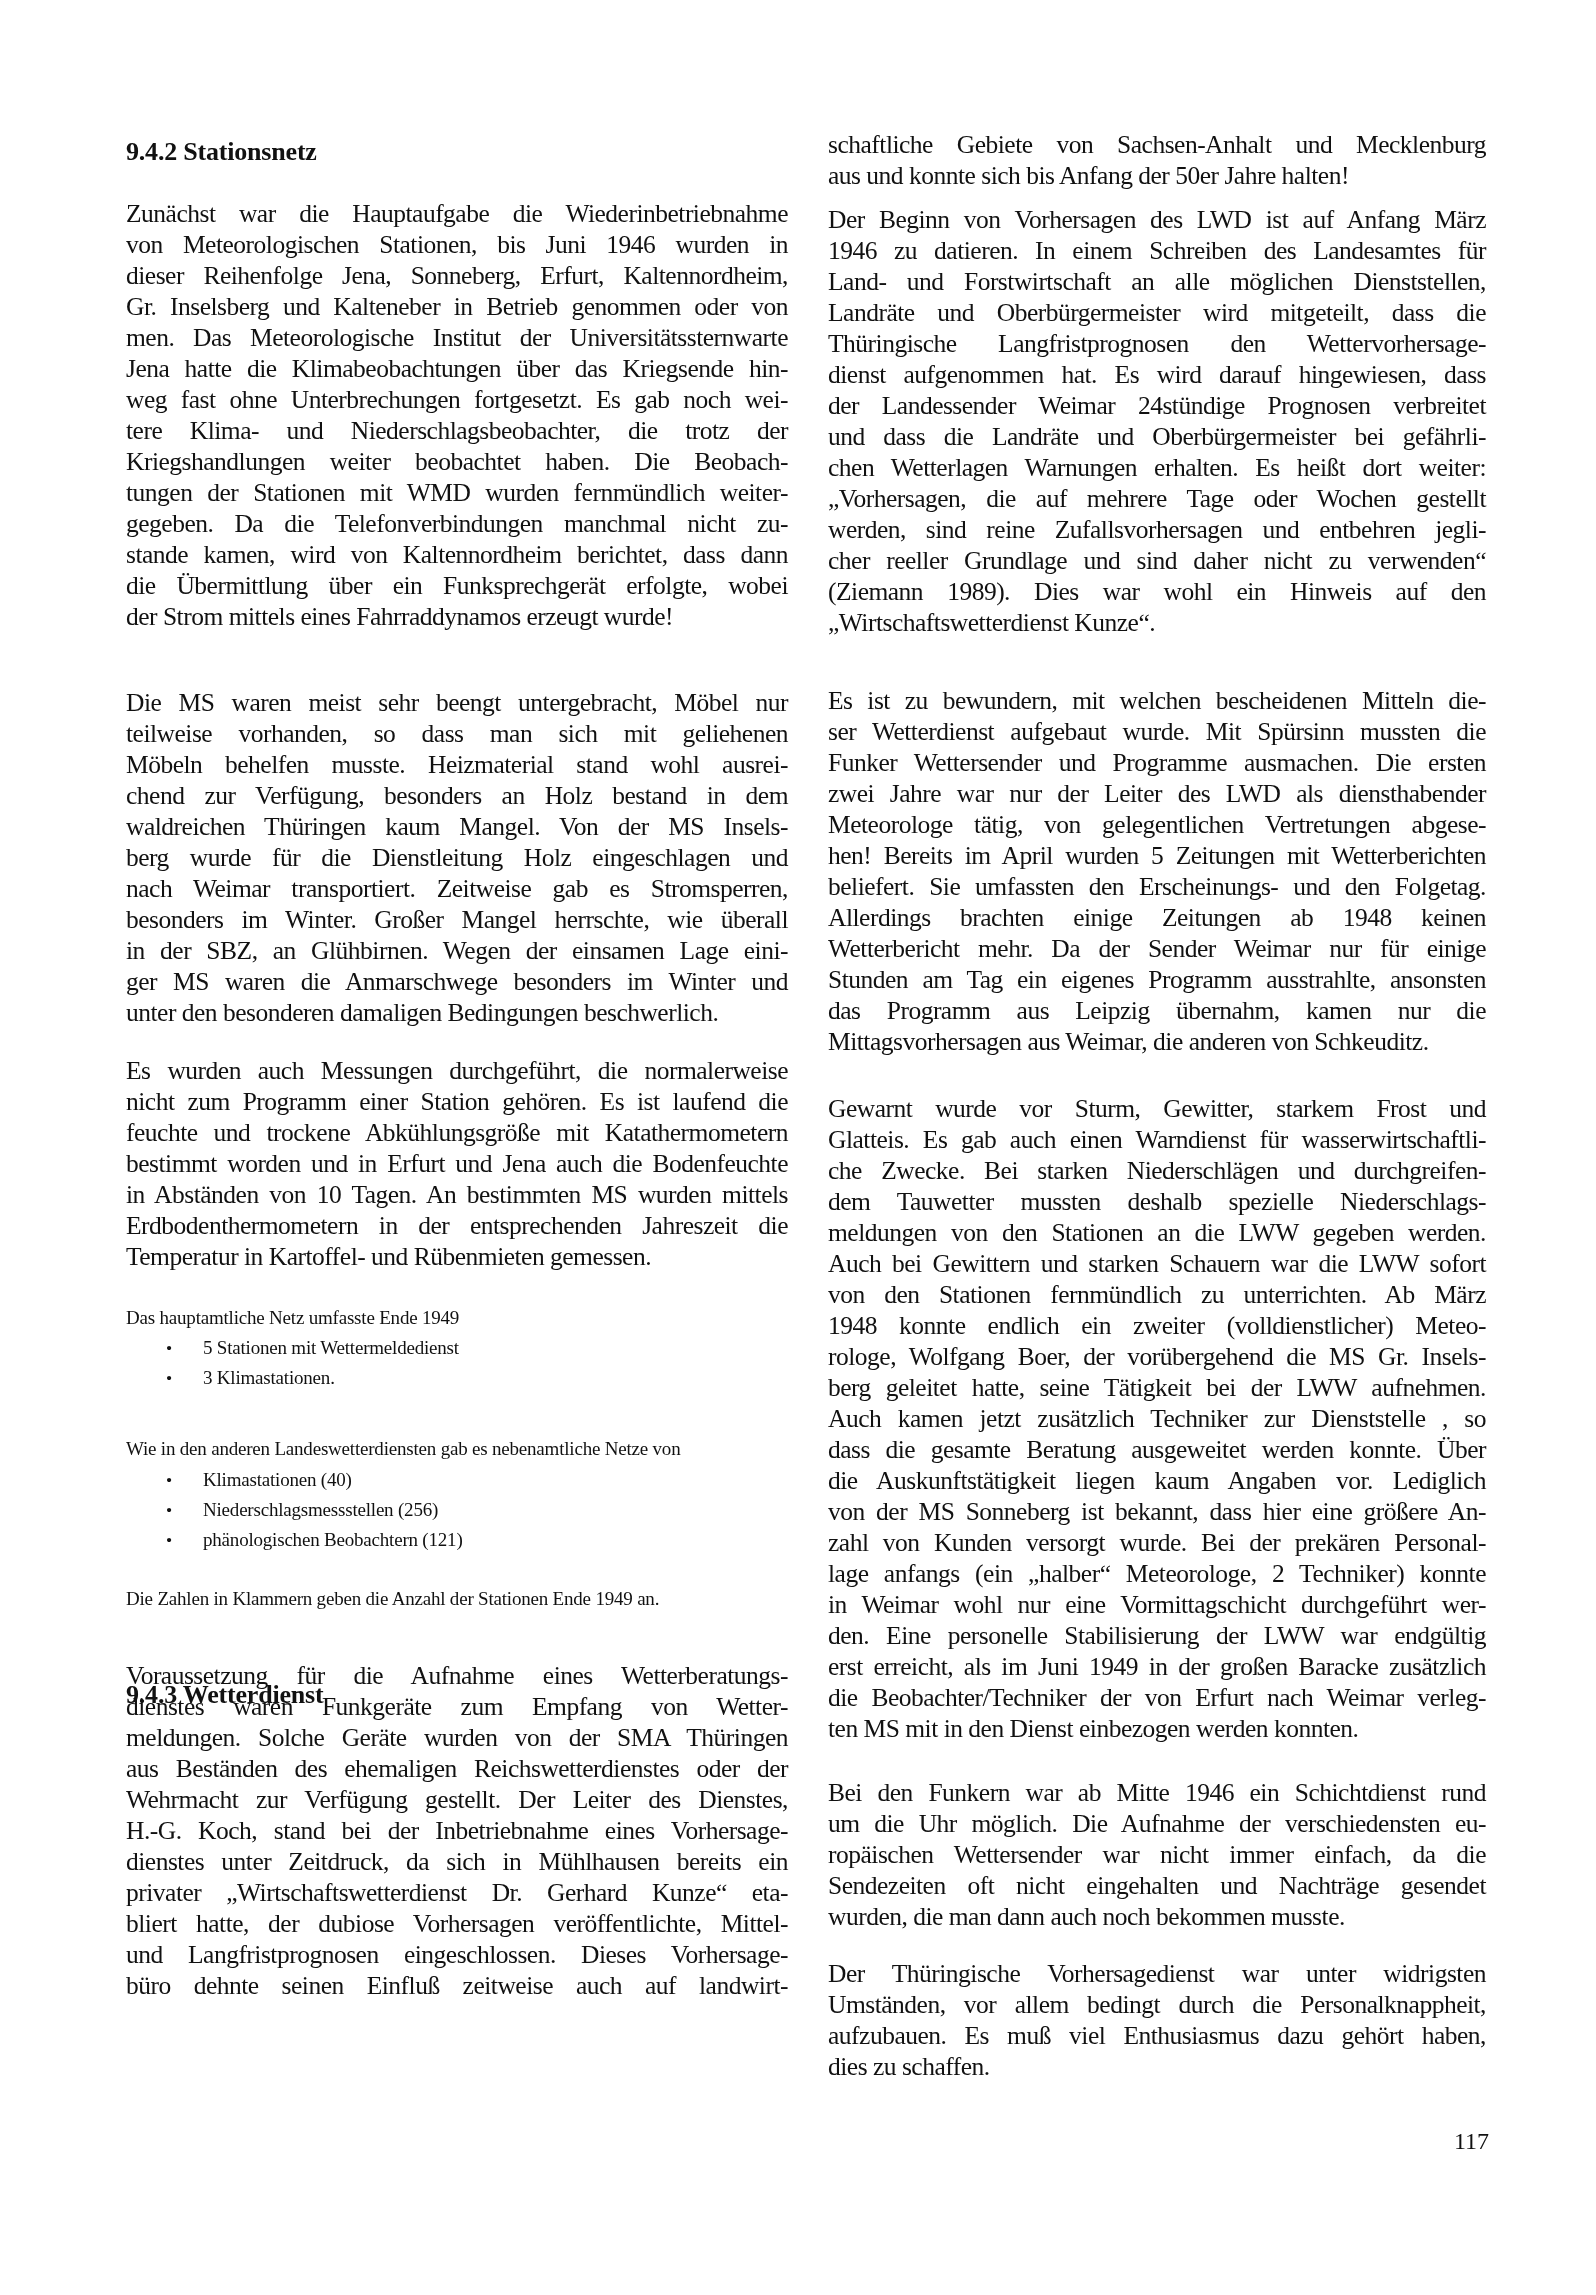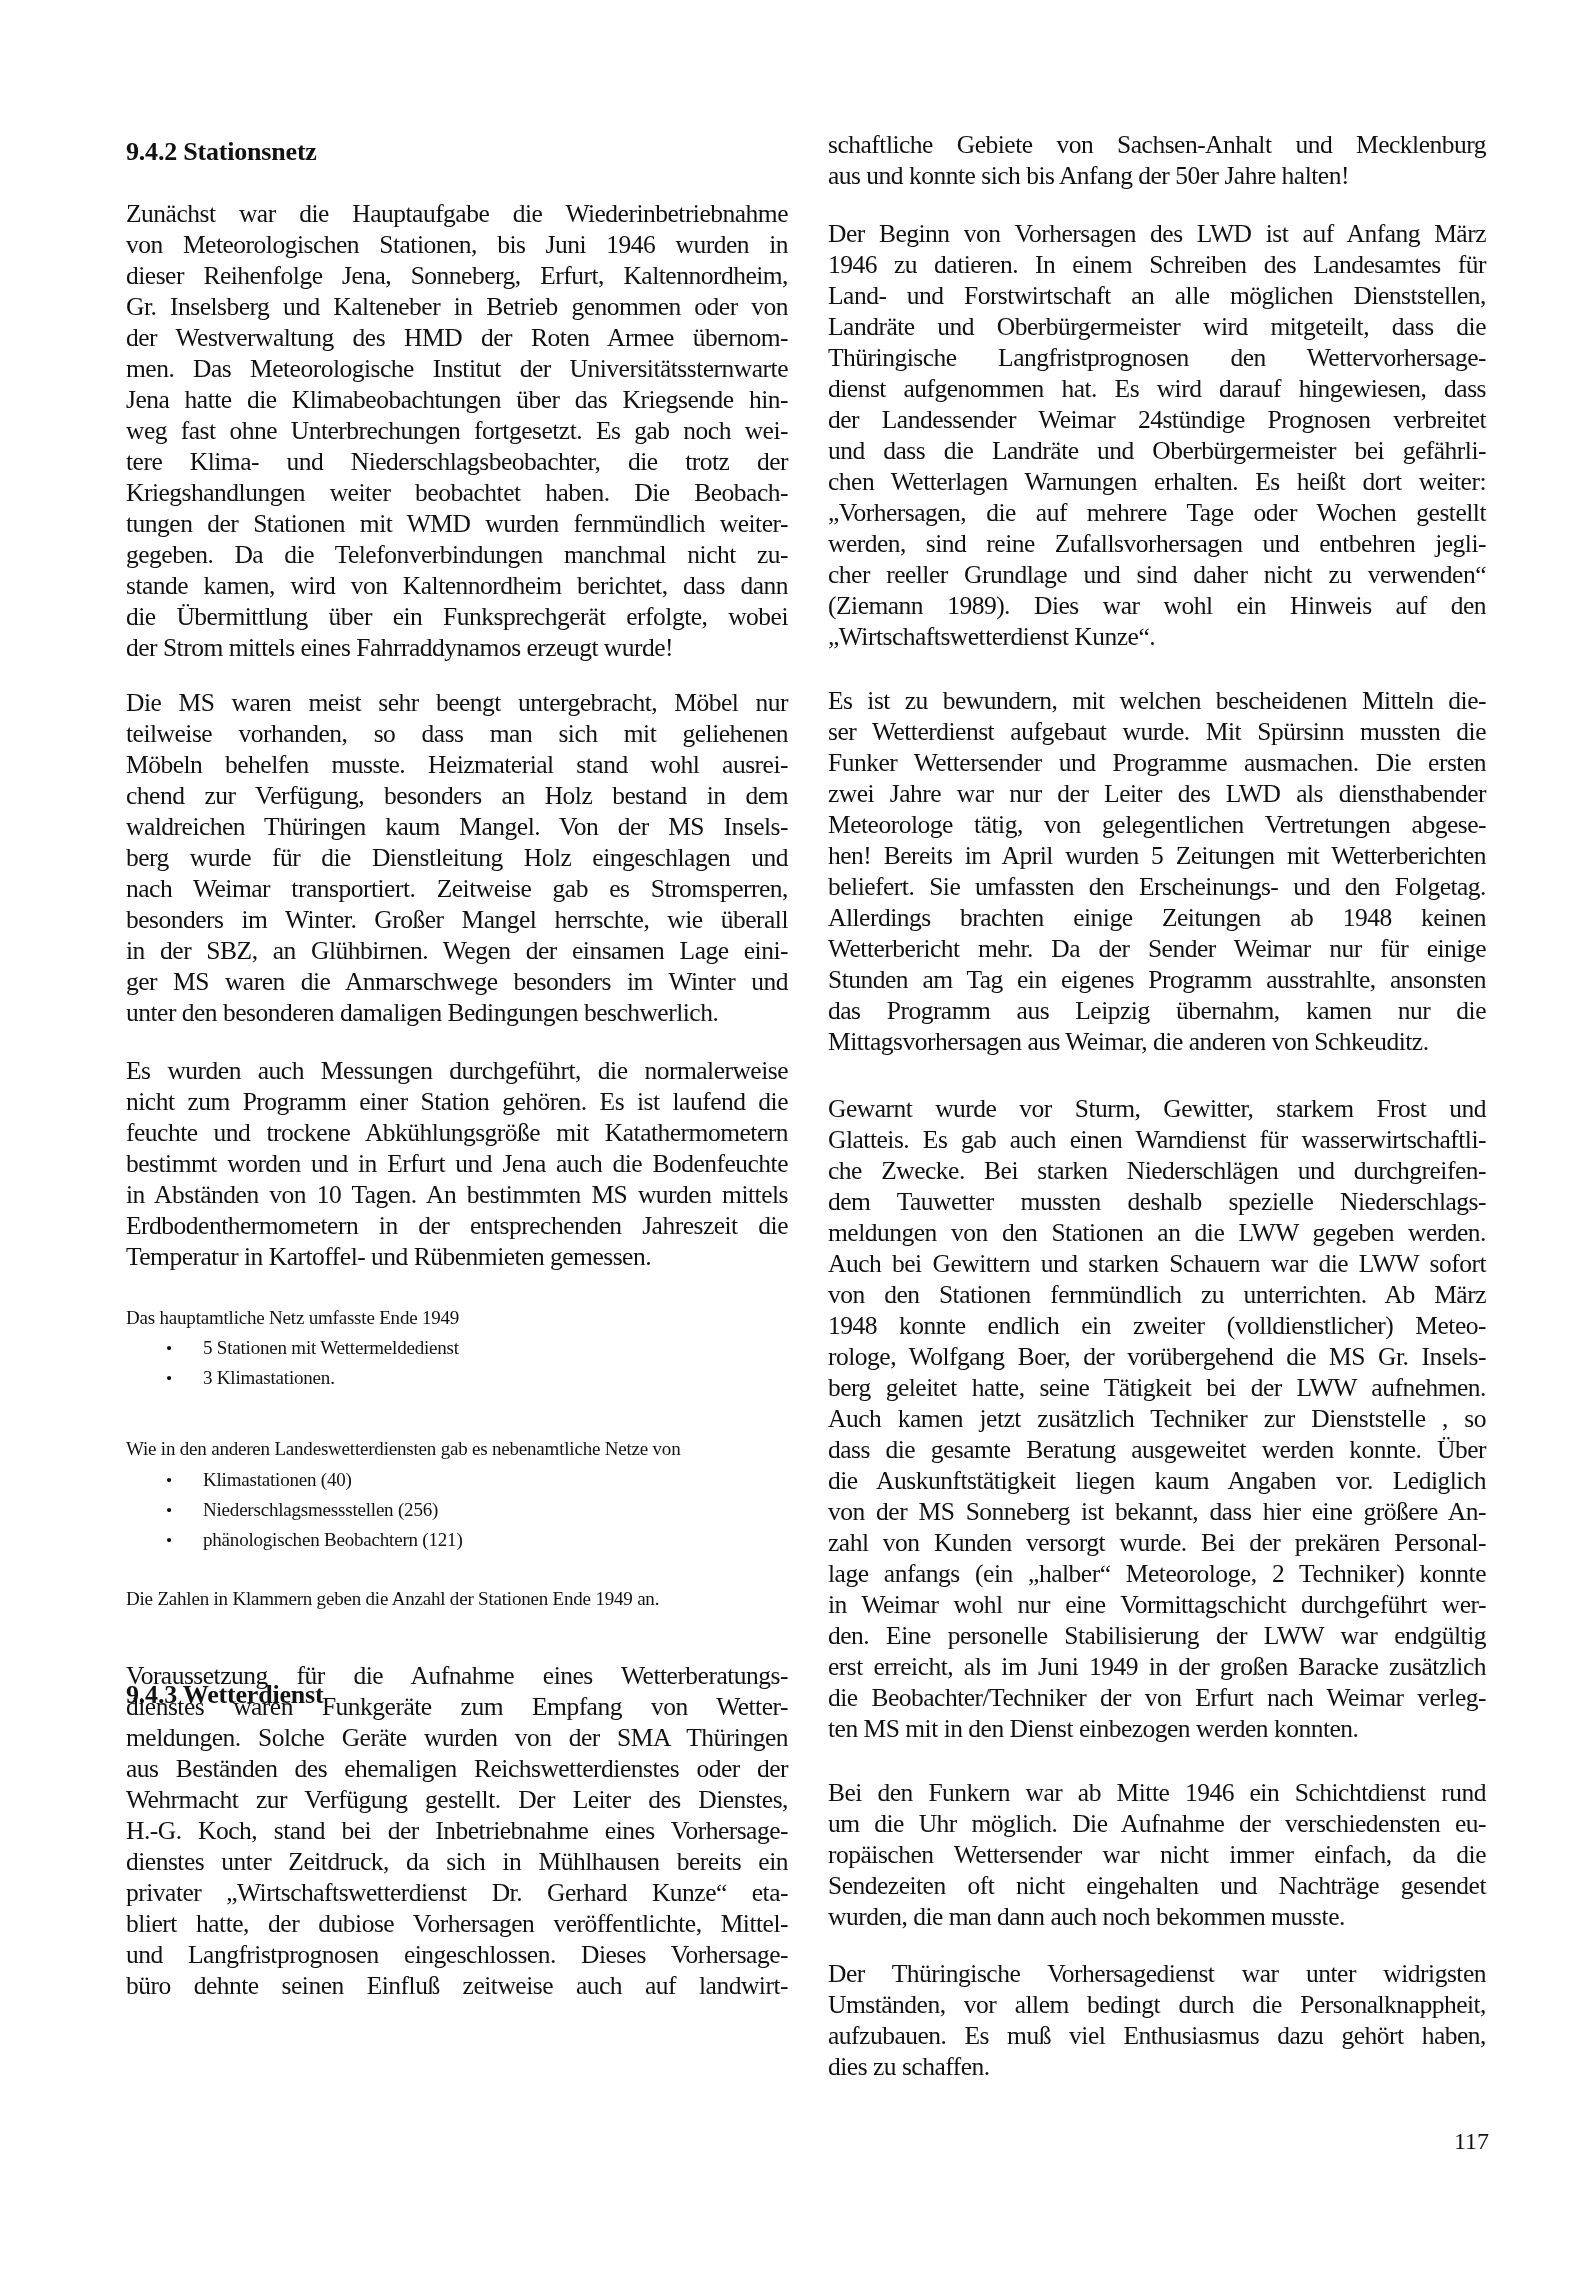--- a/index.html
+++ b/index.html
@@ -25,21 +25,20 @@
 
 <div class="col col-left" style="top:0;height:1619px;">
 
   <div class="heading" style="top:137px;left:0;">9.4.2 Stationsnetz</div>
 
   <div class="para" style="top:198px;">
       <span class="line">Zunächst war die Hauptaufgabe die Wiederinbetriebnahme</span>
       <span class="line">von Meteorologischen Stationen, bis Juni 1946 wurden in</span>
       <span class="line">dieser Reihenfolge Jena, Sonneberg, Erfurt, Kaltennordheim,</span>
       <span class="line">Gr. Inselsberg und Kalteneber in Betrieb genommen oder von</span>
-      <span class="line">der Westverwaltung des HMD der Roten Armee übernom-</span>
       <span class="line">men. Das Meteorologische Institut der Universitätssternwarte</span>
       <span class="line">Jena hatte die Klimabeobachtungen über das Kriegsende hin-</span>
       <span class="line">weg fast ohne Unterbrechungen fortgesetzt. Es gab noch wei-</span>
       <span class="line">tere Klima- und Niederschlagsbeobachter, die trotz der</span>
       <span class="line">Kriegshandlungen weiter beobachtet haben. Die Beobach-</span>
       <span class="line">tungen der Stationen mit WMD wurden fernmündlich weiter-</span>
       <span class="line">gegeben. Da die Telefonverbindungen manchmal nicht zu-</span>
       <span class="line">stande kamen, wird von Kaltennordheim berichtet, dass dann</span>
       <span class="line">die Übermittlung über ein Funksprechgerät erfolgte, wobei</span>
       <span class="line last">der Strom mittels eines Fahrraddynamos erzeugt wurde!</span>
@@ -108,21 +107,21 @@
       <span class="line">und Langfristprognosen eingeschlossen. Dieses Vorhersage-</span>
       <span class="line">büro dehnte seinen Einfluß zeitweise auch auf landwirt-</span>
     </div>
 </div>
 
 <div class="col col-right" style="top:0;height:1720px;">
   <div class="para" style="top:129px;">
       <span class="line">schaftliche Gebiete von Sachsen-Anhalt und Mecklenburg</span>
       <span class="line last">aus und konnte sich bis Anfang der 50er Jahre halten!</span>
     </div>
-  <div class="para" style="top:218px;">
+  <div class="para" style="top:204px;">
       <span class="line">Der Beginn von Vorhersagen des LWD ist auf Anfang März</span>
       <span class="line">1946 zu datieren. In einem Schreiben des Landesamtes für</span>
       <span class="line">Land- und Forstwirtschaft an alle möglichen Dienststellen,</span>
       <span class="line">Landräte und Oberbürgermeister wird mitgeteilt, dass die</span>
       <span class="line">Thüringische Langfristprognosen den Wettervorhersage-</span>
       <span class="line">dienst aufgenommen hat. Es wird darauf hingewiesen, dass</span>
       <span class="line">der Landessender Weimar 24stündige Prognosen verbreitet</span>
       <span class="line">und dass die Landräte und Oberbürgermeister bei gefährli-</span>
       <span class="line">chen Wetterlagen Warnungen erhalten. Es heißt dort weiter:</span>
       <span class="line">„Vorhersagen, die auf mehrere Tage oder Wochen gestellt</span>

